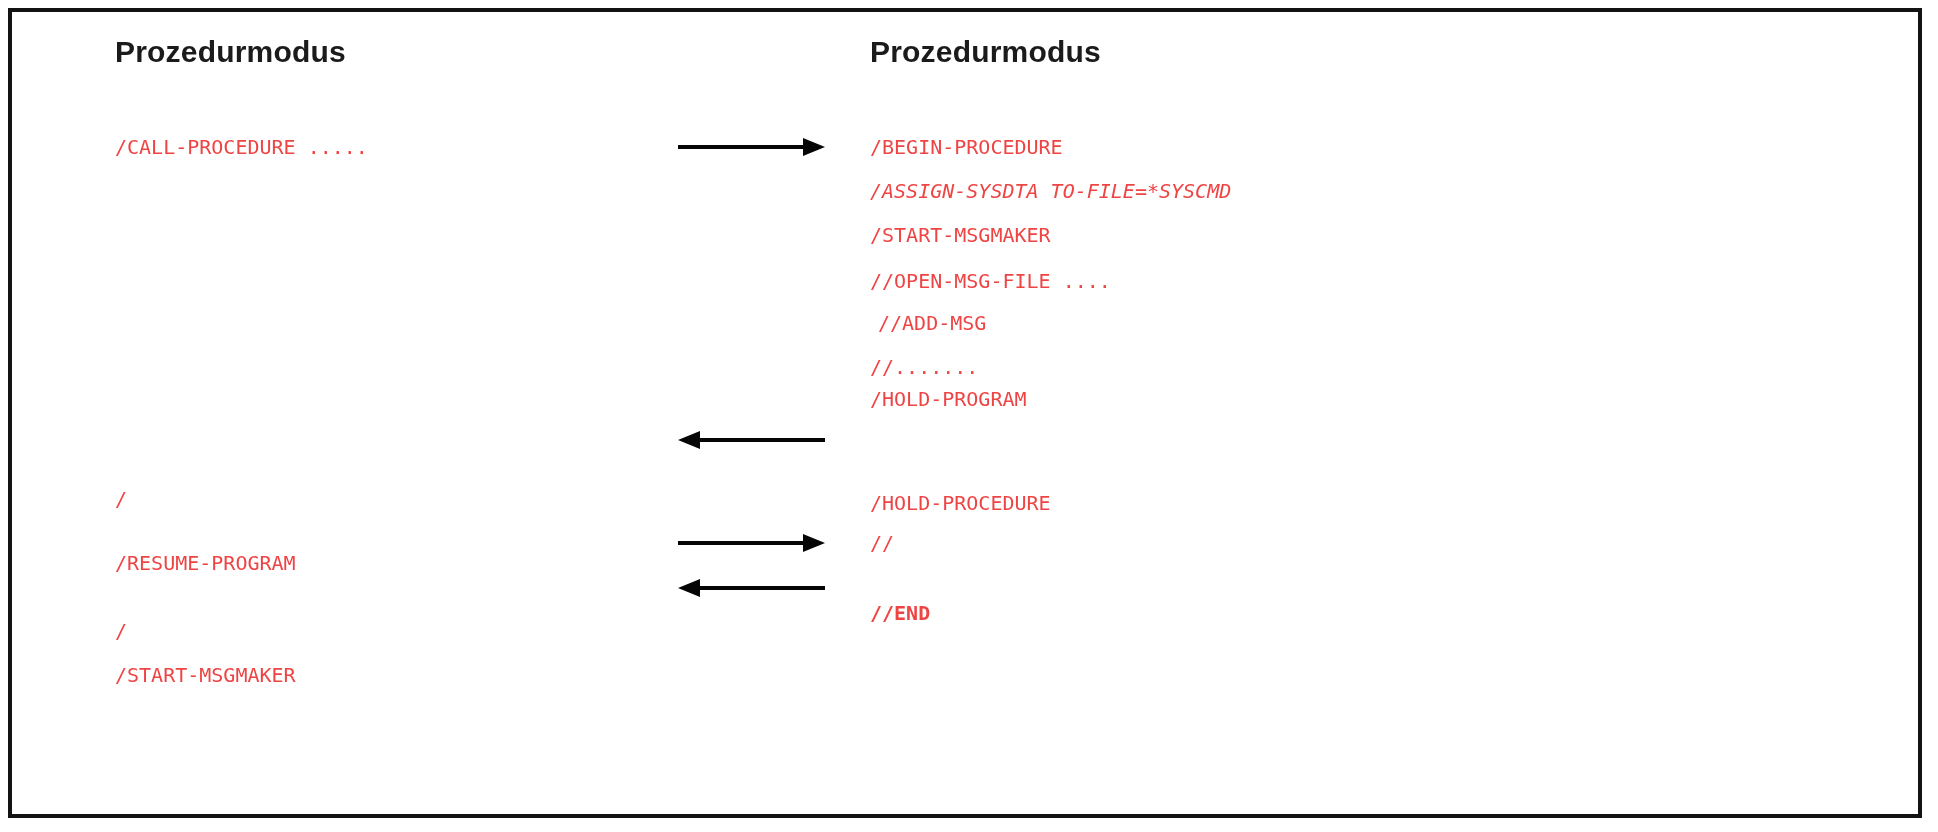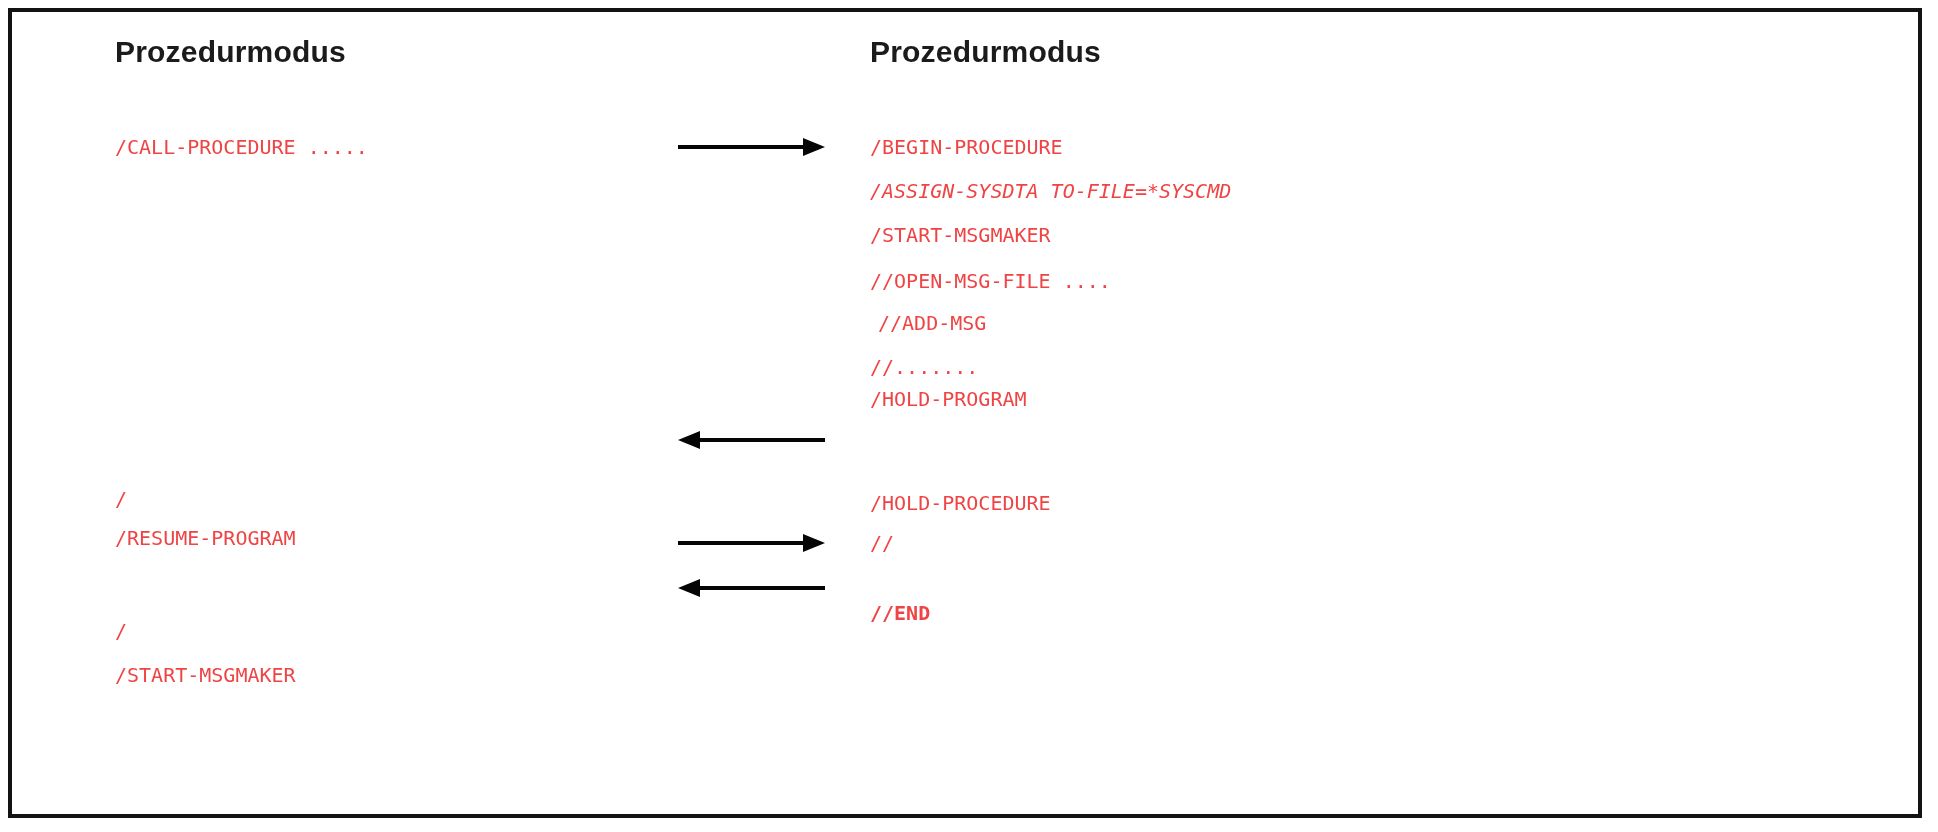--- a/index.html
+++ b/index.html
@@ -82,21 +82,21 @@
 <div class="figure-frame">
   <div class="canvas">
 
     <div class="col-heading" id="heading-command">Prozedurmodus</div>
 
     <div class="col-heading" id="heading-procedure">Prozedurmodus</div>
 
     <div id="left-col">
         <div class="code-line col-left" style="top: 113px;">/CALL-PROCEDURE .....</div>
         <div class="code-line col-left" style="top: 465px;">/</div>
-        <div class="code-line col-left" style="top: 504px;">/RESUME-PROGRAM</div>
+        <div class="code-line col-left" style="top: 529px;">/RESUME-PROGRAM</div>
         <div class="code-line col-left" style="top: 597px;">/</div>
         <div class="code-line col-left" style="top: 641px;">/START-MSGMAKER</div>
       </div>
     <div id="right-col">
         <div class="code-line col-right" style="top: 113px;">/BEGIN-PROCEDURE</div>
         <div class="code-line col-right" style="top: 157px; font-style: italic;">/ASSIGN-SYSDTA TO-FILE=*SYSCMD</div>
         <div class="code-line col-right" style="top: 201px;">/START-MSGMAKER</div>
         <div class="code-line col-right" style="top: 247px;">//OPEN-MSG-FILE ....</div>
         <div class="code-line col-right" style="top: 289px; margin-left: 8px;">//ADD-MSG</div>
         <div class="code-line col-right" style="top: 333px;">//.......</div>

